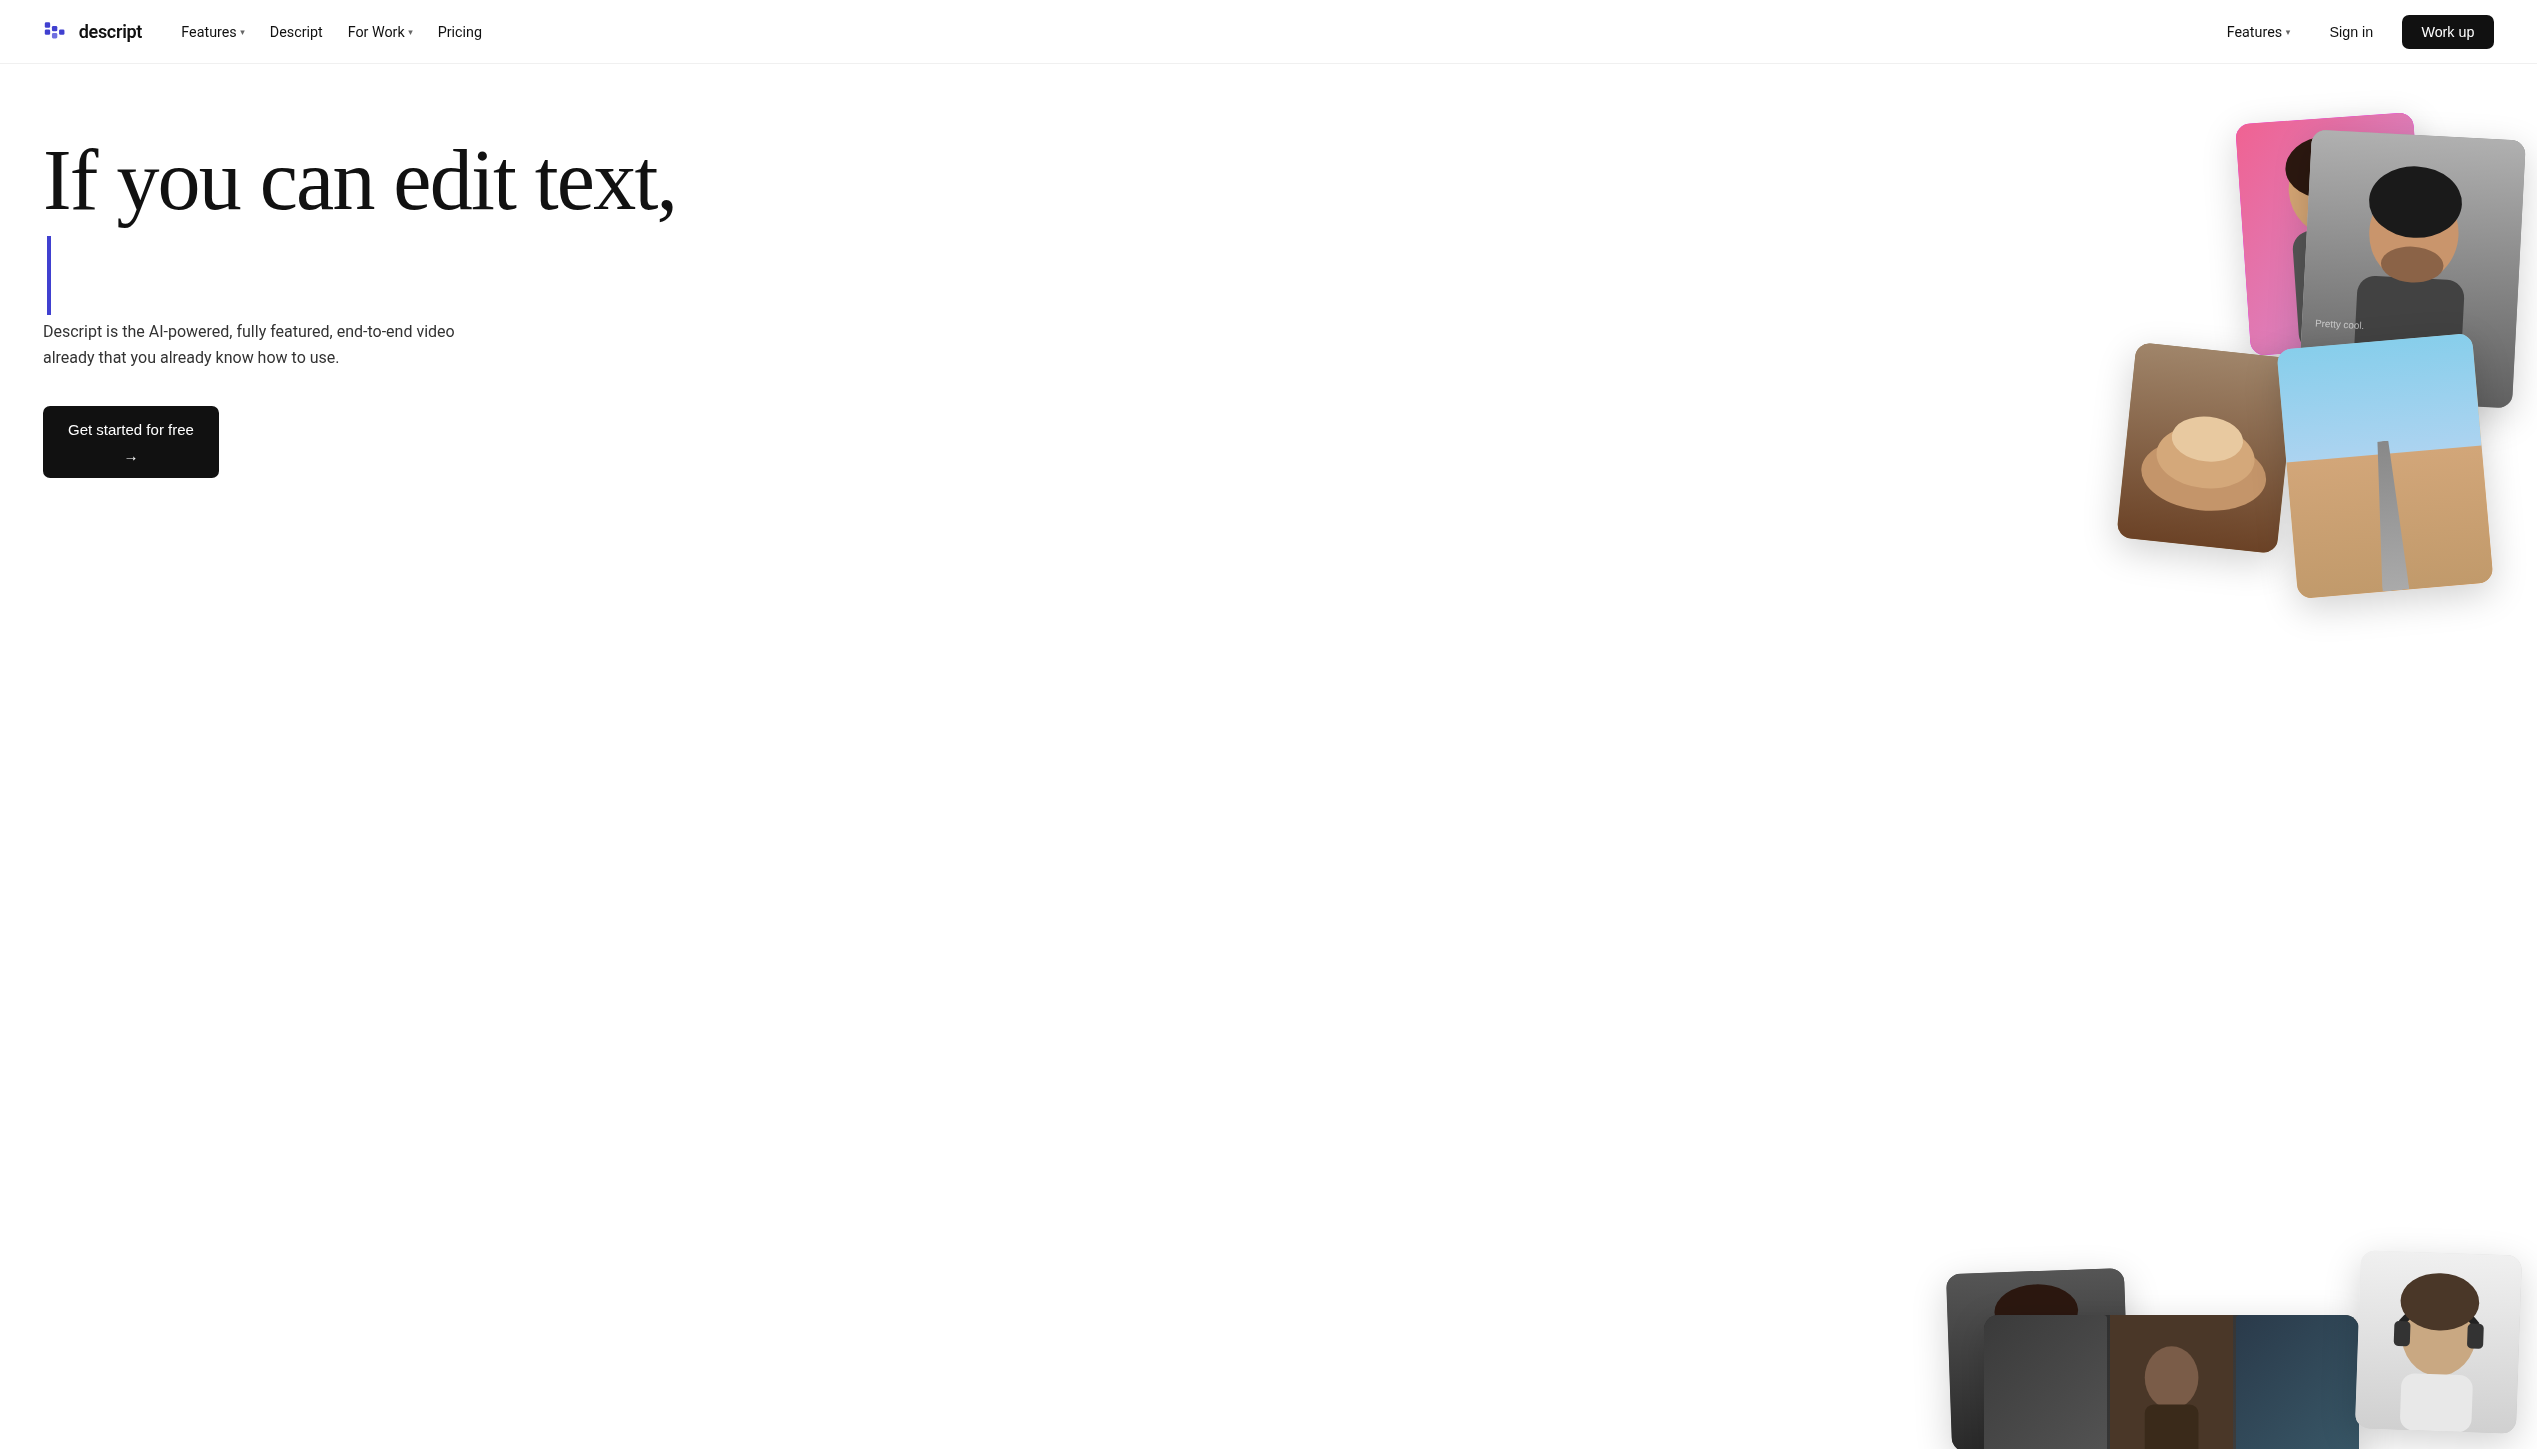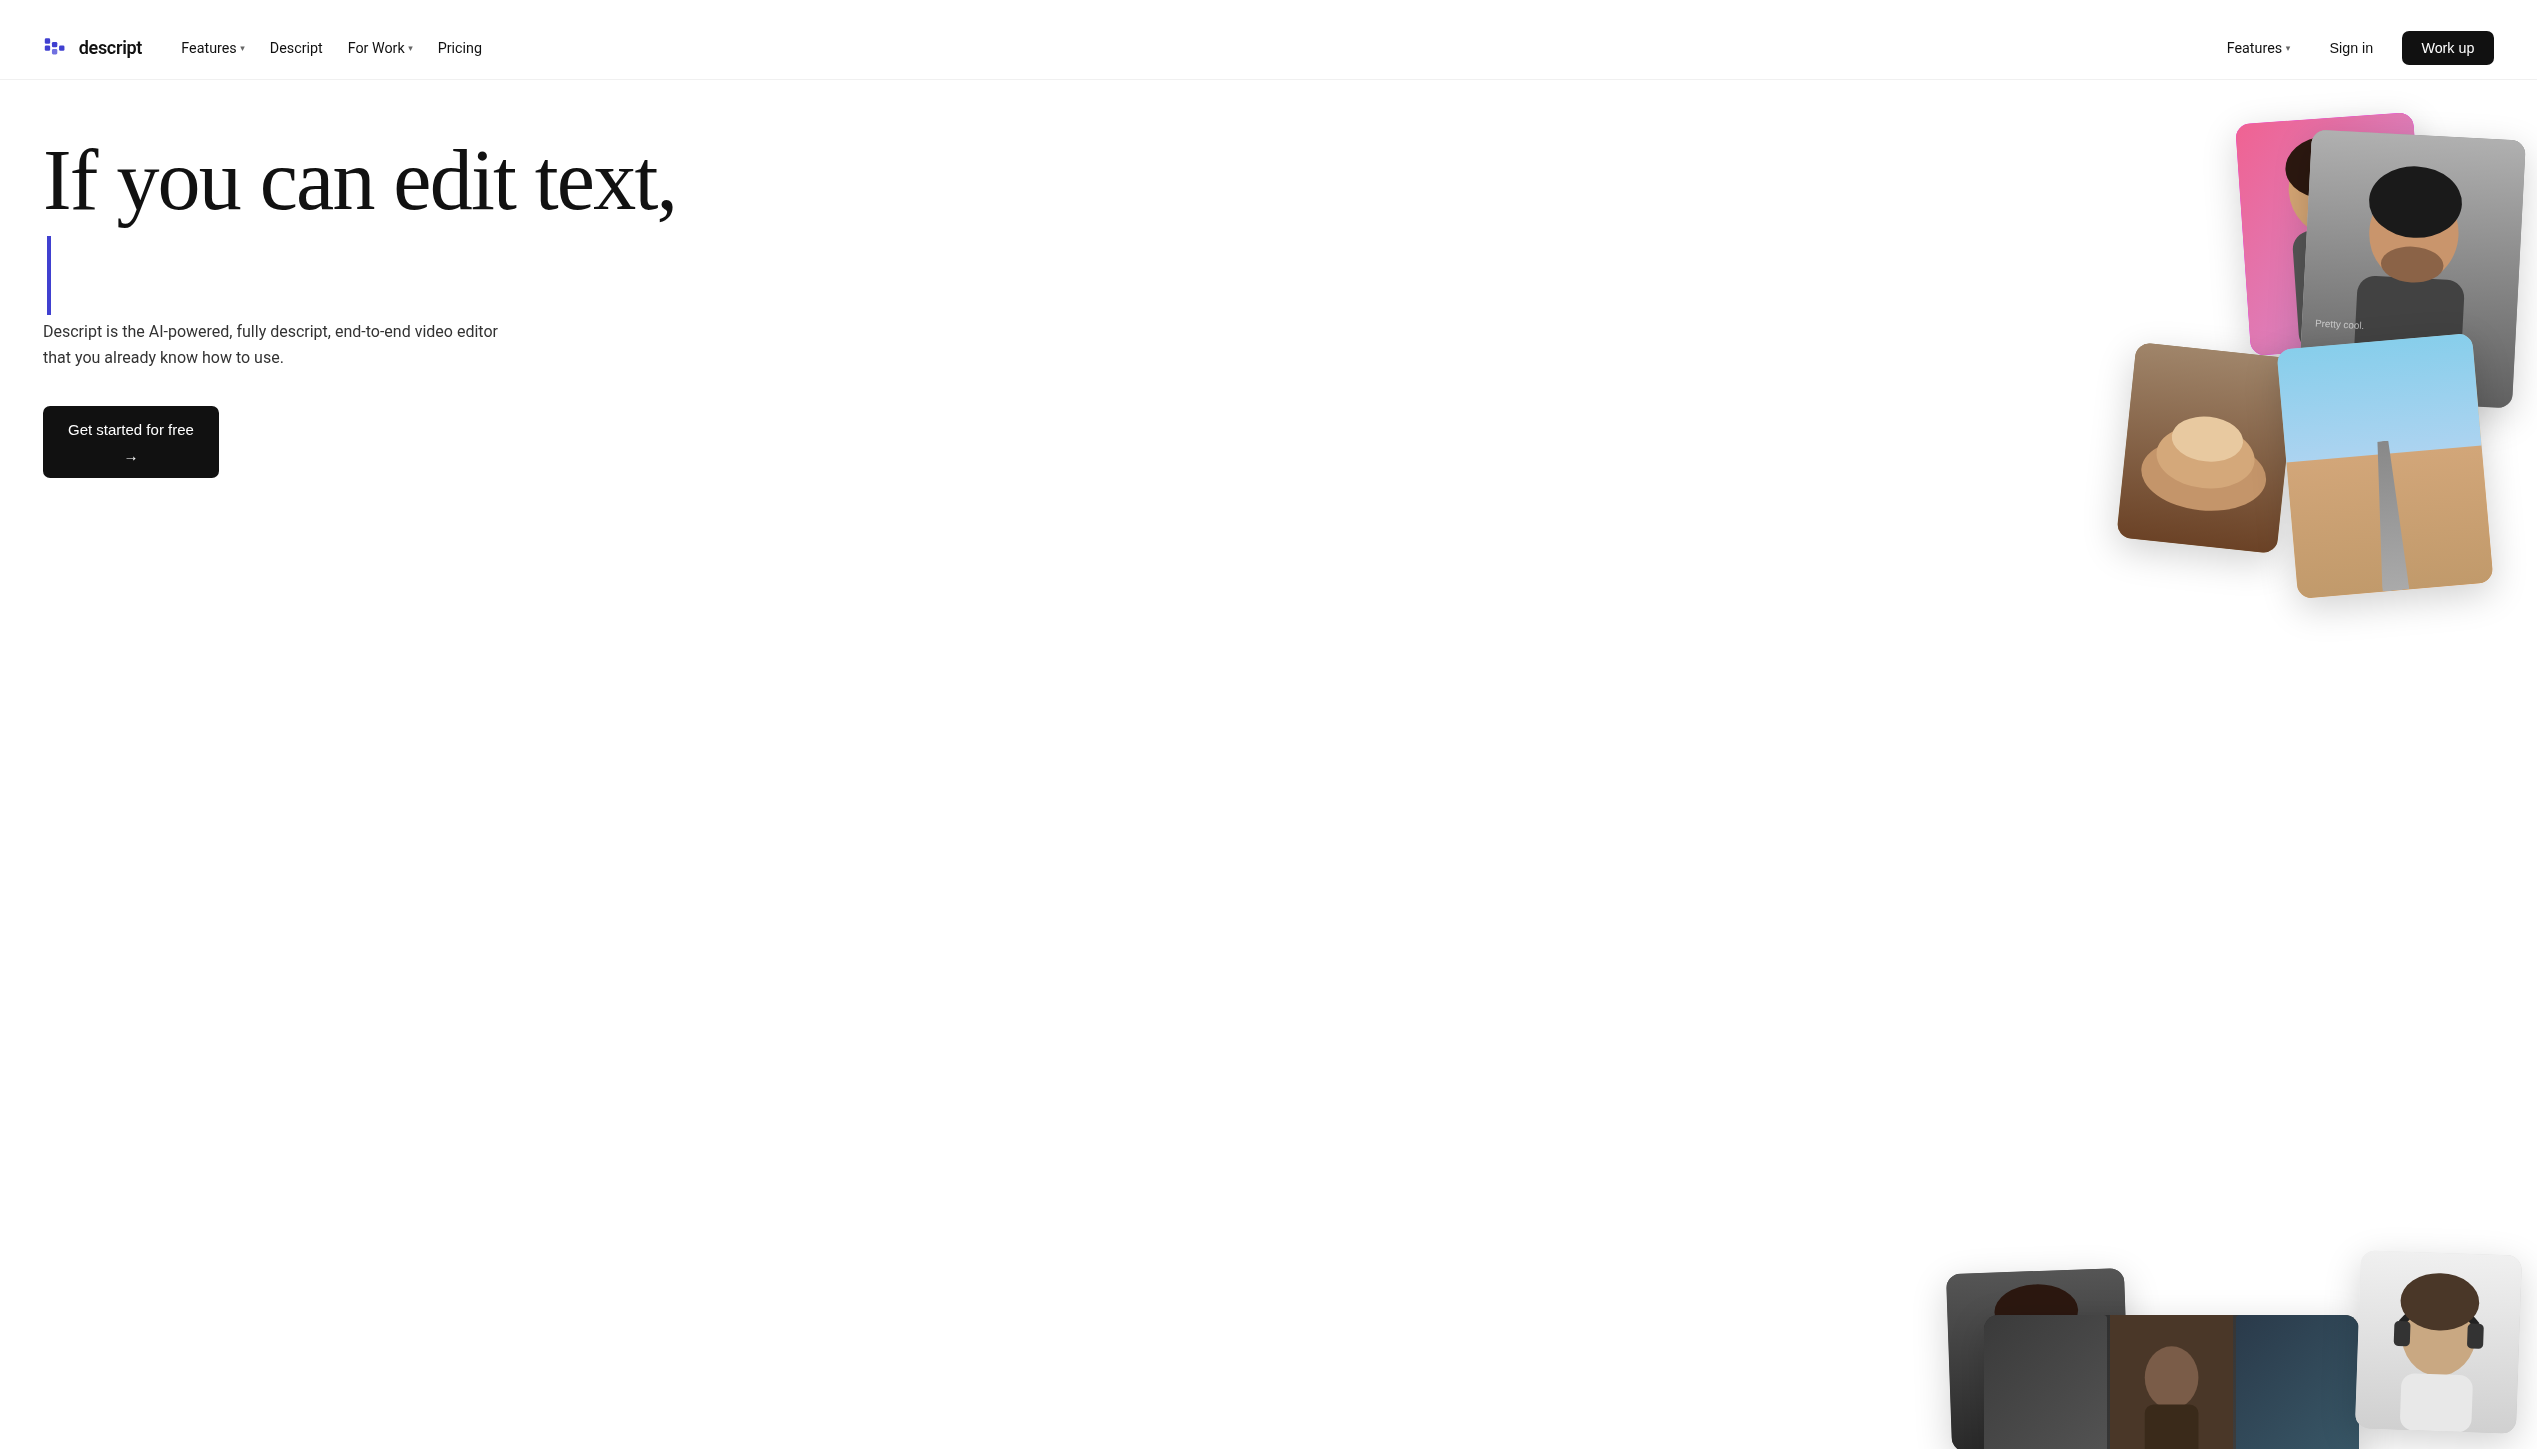--- a/index.html
+++ b/index.html
@@ -18,21 +18,21 @@
 
     
     nav {
       display: flex;
       align-items: center;
       justify-content: space-between;
       padding: 0 43px;
       height: 64px;
       border-bottom: 0.9px solid #f0f0f0;
       position: sticky;
-      top: 16px;
+      top: 0;
       background: #fff;
       z-index: 100;
     }
 
     .nav-left {
       display: flex;
       align-items: center;
       gap: 28.6px;
     }
 
@@ -361,21 +361,21 @@
     <button class="sign-up-btn">Work up</button>
   </div>
 </nav>
 
 <section class="hero">
   <div class="hero-text-block">
     <h1 class="hero-headline">
       <span>If you can edit text,</span><br>
       <span class="cursor-bar"></span>
     </h1>
-    <p class="hero-subtext">Descript is the AI-powered, fully descript, end-to-end video editor that you already know how to use.</p>
+    <p class="hero-subtext">Descript is the AI-powered, fully featured, end-to-end video already that you already know how to use.</p>
     <button class="cta-btn">
       <span>Get started for free</span>
       <span>→</span>
     </button>
   </div>
 
   <div class="floating-images">
 
     <div class="img-card img-card-1">
       <div class="person-shape">

